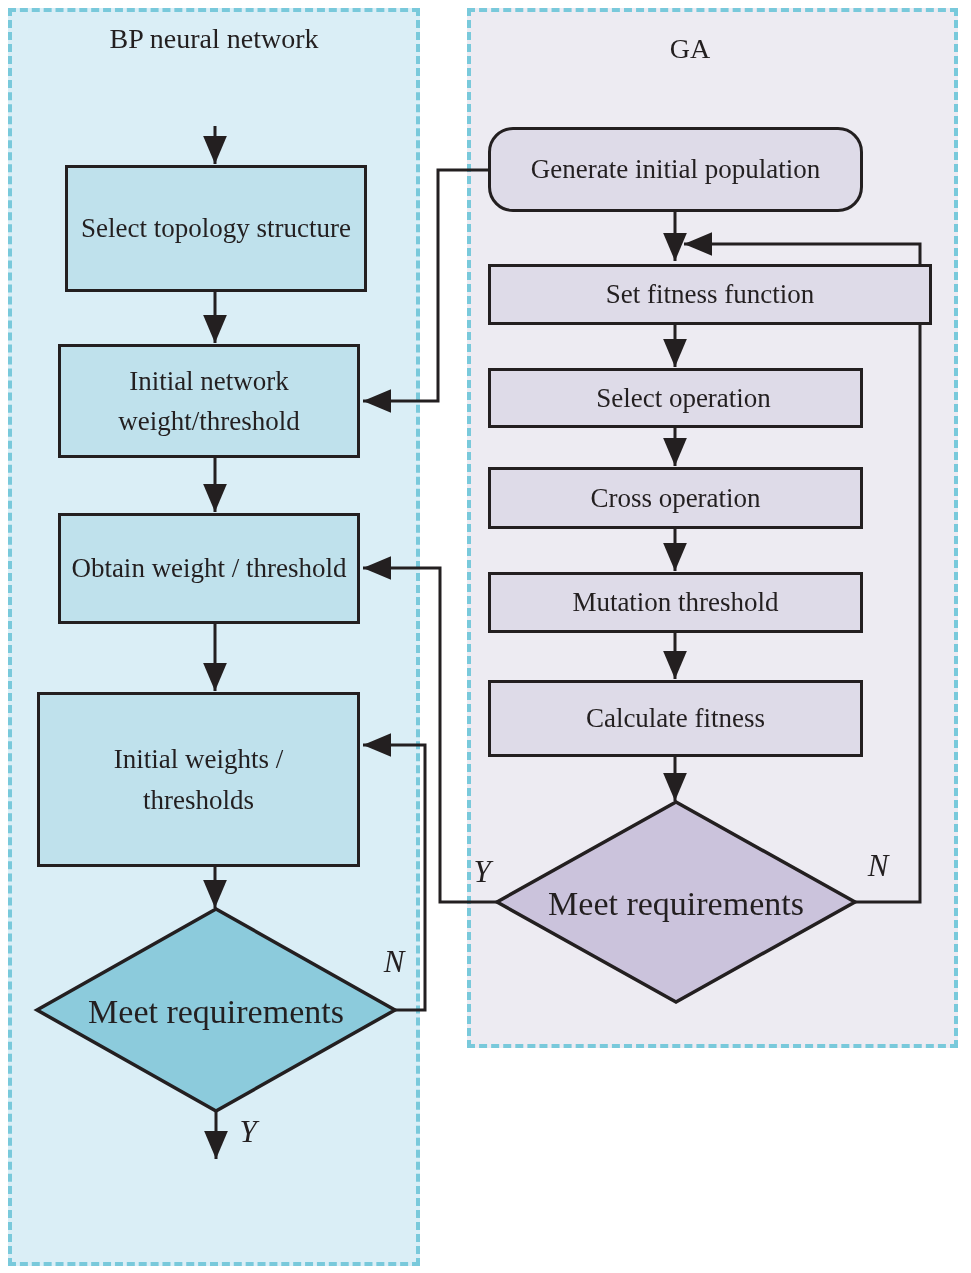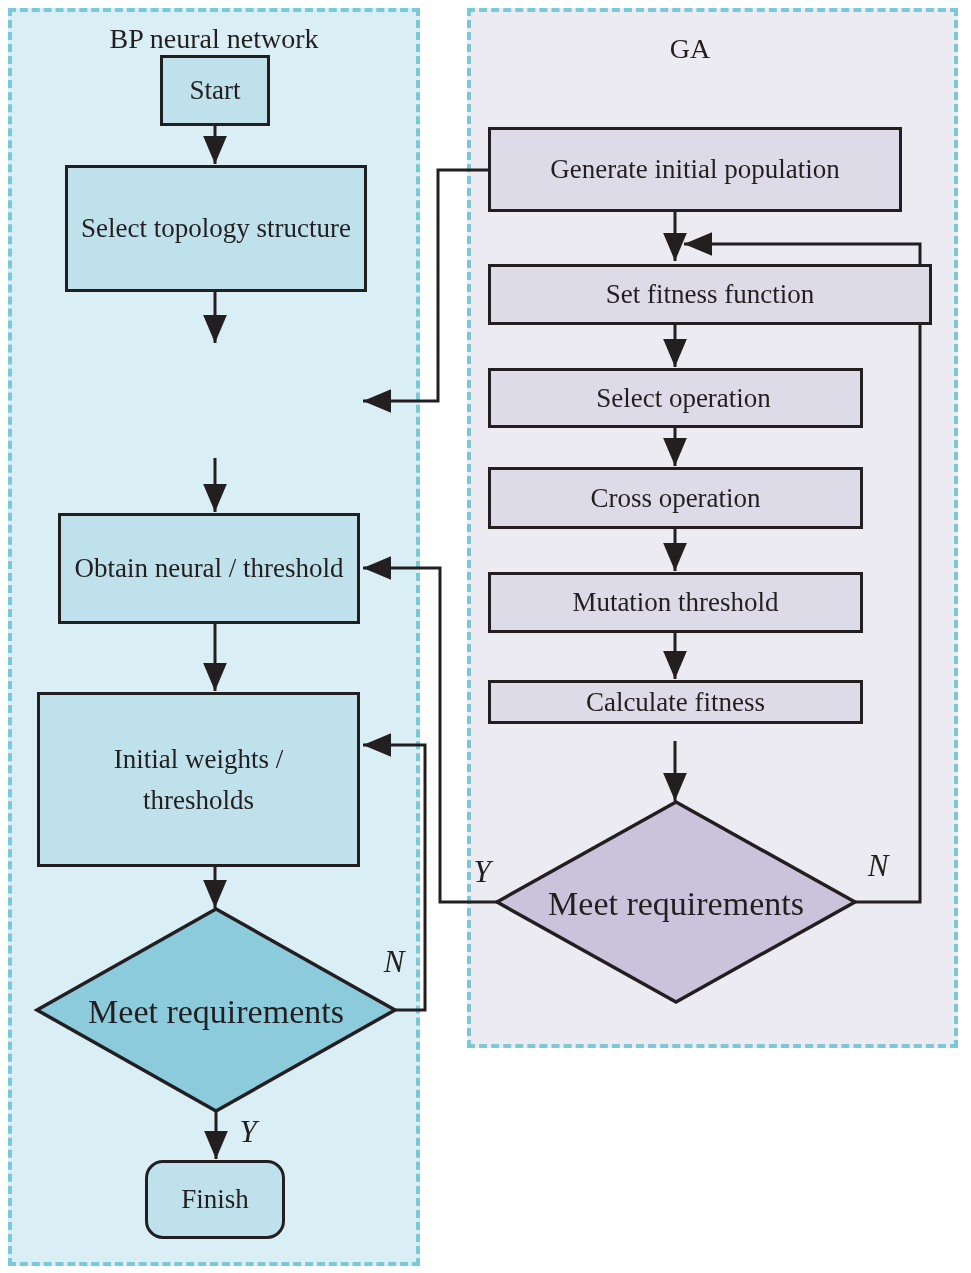--- a/index.html
+++ b/index.html
@@ -26,26 +26,26 @@
     text-align:center;font-size:27px;line-height:1.5;
   }
   .ga-node{background:var(--ga-box);}
   .node .inner{display:block;}
   #node-bp-start   {left:160px;top:55px; width:110px;height:71px;}
   #node-bp-topology{left:65px; top:165px;width:302px;height:127px;}
   #node-bp-initial {left:58px; top:344px;width:302px;height:114px;}
   #node-bp-obtain  {left:58px; top:513px;width:302px;height:111px;}
   #node-bp-update  {left:37px; top:692px;width:323px;height:175px;}
   #node-bp-finish  {left:145px;top:1160px;width:140px;height:79px;border-radius:18px;}
-  #node-ga-generate {left:488px;top:127px;width:414px;height:85px;}
+  #node-ga-generate {left:488px;top:127px;width:375px;height:85px;border-radius:25px;}
   #node-ga-fitness  {left:488px;top:264px;width:444px;height:61px;}
   #node-ga-select   {left:488px;top:368px;width:375px;height:60px;padding-left:16px;}
   #node-ga-cross    {left:488px;top:467px;width:375px;height:62px;}
   #node-ga-mutation {left:488px;top:572px;width:375px;height:61px;}
-  #node-ga-calculate{left:488px;top:680px;width:375px;height:44px;}
+  #node-ga-calculate{left:488px;top:680px;width:375px;height:77px;}
   .diamond-label{
     position:absolute;z-index:2;text-align:center;font-size:34px;line-height:1.1;
   }
   #label-bp-decision{left:66px; top:993px;width:300px;}
   #label-ga-decision{left:526px;top:885px;width:300px;}
   .branch{
     position:absolute;z-index:2;font-size:31px;font-style:italic;line-height:1;
     text-align:center;
   }
   #bp-branch-n{left:372px;top:946px;width:44px;}
@@ -92,34 +92,31 @@
       <polyline points="488,170 438,170 438,401 363,401" marker-end="url(#ah)"></polyline>
       <polyline points="497,902 440,902 440,568 363,568" marker-end="url(#ah)"></polyline>
       <polyline points="395,1010 425,1010 425,745 363,745" marker-end="url(#ah)"></polyline>
       <polyline points="855,902 920,902 920,244 684,244" marker-end="url(#ah)"></polyline>
     </g>
   </svg>
 
   <div class="title" id="bp-title">BP neural network</div>
   <div class="title" id="ga-title">GA</div>
 
-  <div class="node" id="node-bp-start">
-    <span class="inner">Start</span>
-  </div>
   <div class="node" id="node-bp-topology">
     <span class="inner w280">Select topology structure</span>
   </div>
+  <div class="node" id="node-bp-initial">
+    <span class="inner w280">Initial network weight/threshold</span>
+  </div>
   <div class="node" id="node-bp-obtain">
-    <span class="inner w280">Obtain neural / threshold</span>
+    <span class="inner w280">Obtain weight / threshold</span>
   </div>
   <div class="node" id="node-bp-update">
     <span class="inner w280">Initial weights / thresholds</span>
-  </div>
-  <div class="node" id="node-bp-finish">
-    <span class="inner">Finish</span>
   </div>
 
   <div class="node ga-node" id="node-ga-generate">
     <span class="inner w300">Generate initial population</span>
   </div>
   <div class="node ga-node" id="node-ga-fitness">
     <span class="inner">Set fitness function</span>
   </div>
   <div class="node ga-node" id="node-ga-select">
     <span class="inner">Select operation</span>

